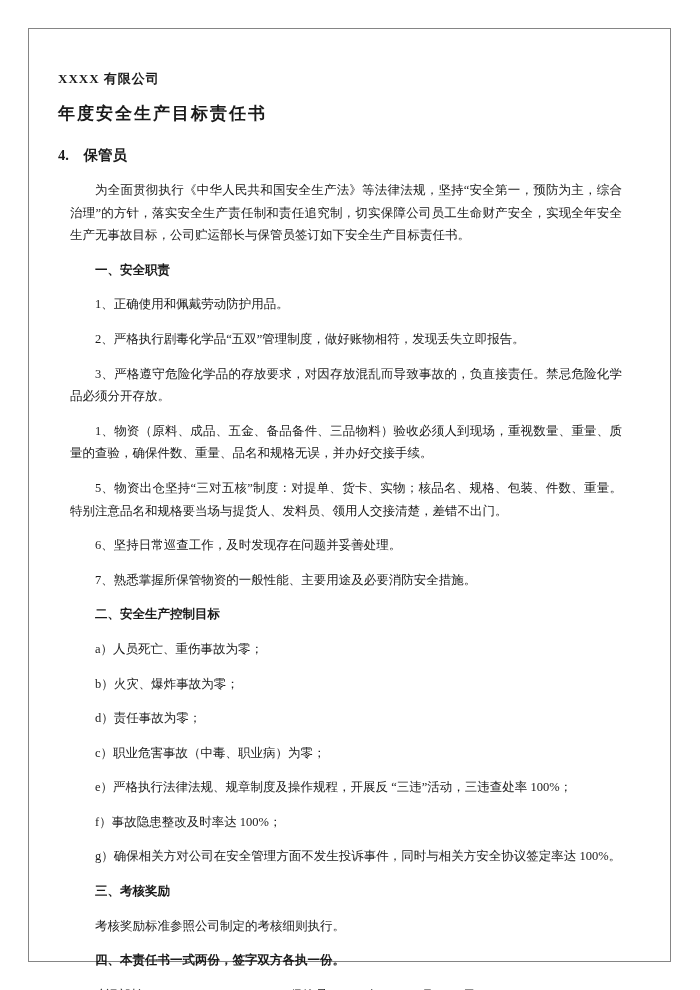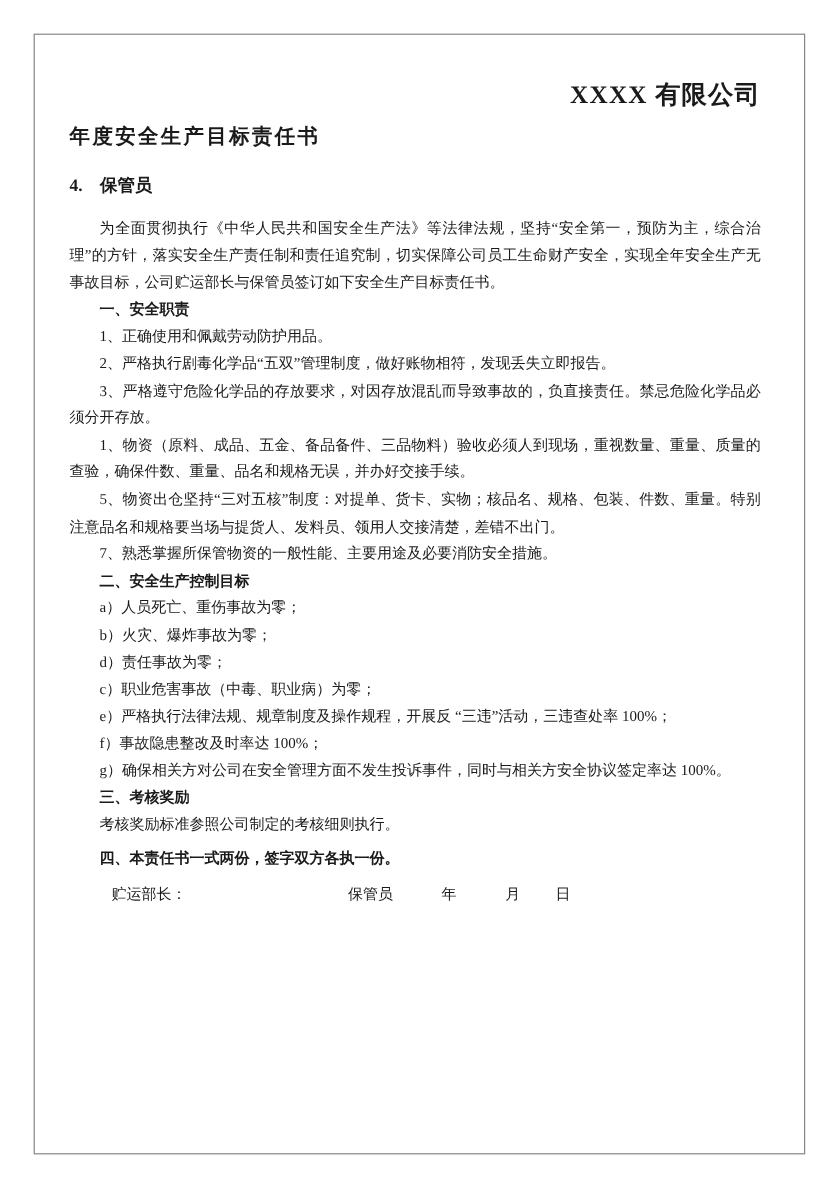--- a/index.html
+++ b/index.html
@@ -25,23 +25,23 @@
     box-sizing: border-box;
     background: #ffffff;
   }
   .content {
     position: absolute;
     left: 58px;
     top: 66px;
     width: 576px;
   }
   .company-title {
-    font-size: 21px;
+    font-size: 13px;
     font-weight: bold;
-    text-align: right;
+    text-align: left;
     line-height: 26px;
     letter-spacing: 1px;
     margin: 0;
   }
   .doc-title {
     font-size: 17px;
     font-weight: bold;
     line-height: 26px;
     letter-spacing: 2px;
     margin: 9px 0 0 0;
@@ -49,21 +49,21 @@
   .role-line {
     font-size: 14.5px;
     font-weight: bold;
     line-height: 22px;
     margin-top: 17px;
   }
   .role-line .role-name {
     margin-left: 1em;
   }
   p.body-text {
-    margin: 0;
+    margin: 12px;
     font-size: 12.5px;
     line-height: 22.6px;
     text-align: justify;
     text-indent: 2em;
   }
   p.intro {
     margin-top: 13px;
   }
   p.sec-heading {
     font-weight: bold;
@@ -106,20 +106,21 @@
   </div>
 
   <p class="body-text intro">为全面贯彻执行《中华人民共和国安全生产法》等法律法规，坚持“安全第一，预防为主，综合治理”的方针，落实安全生产责任制和责任追究制，切实保障公司员工生命财产安全，实现全年安全生产无事故目标，公司贮运部长与保管员签订如下安全生产目标责任书。</p>
 
   <p class="body-text sec-heading">一、安全职责</p>
   <p class="body-text">1、正确使用和佩戴劳动防护用品。</p>
   <p class="body-text">2、严格执行剧毒化学品“五双”管理制度，做好账物相符，发现丢失立即报告。</p>
   <p class="body-text">3、严格遵守危险化学品的存放要求，对因存放混乱而导致事故的，负直接责任。禁忌危险化学品必须分开存放。</p>
   <p class="body-text">1、物资（原料、成品、五金、备品备件、三品物料）验收必须人到现场，重视数量、重量、质量的查验，确保件数、重量、品名和规格无误，并办好交接手续。</p>
   <p class="body-text">5、物资出仓坚持“三对五核”制度：对提单、货卡、实物；核品名、规格、包装、件数、重量。特别注意品名和规格要当场与提货人、发料员、领用人交接清楚，差错不出门。</p>
+  <p class="body-text">6、坚持日常巡查工作，及时发现存在问题并妥善处理。</p>
   <p class="body-text">7、熟悉掌握所保管物资的一般性能、主要用途及必要消防安全措施。</p>
 
   <p class="body-text sec-heading">二、安全生产控制目标</p>
   <p class="body-text">a）人员死亡、重伤事故为零；</p>
   <p class="body-text">b）火灾、爆炸事故为零；</p>
   <p class="body-text">d）责任事故为零；</p>
   <p class="body-text">c）职业危害事故（中毒、职业病）为零；</p>
   <p class="body-text">e）严格执行法律法规、规章制度及操作规程，开展反 “三违”活动，三违查处率 100%；</p>
   <p class="body-text">f）事故隐患整改及时率达 100%；</p>
   <p class="body-text">g）确保相关方对公司在安全管理方面不发生投诉事件，同时与相关方安全协议签定率达 100%。</p>

